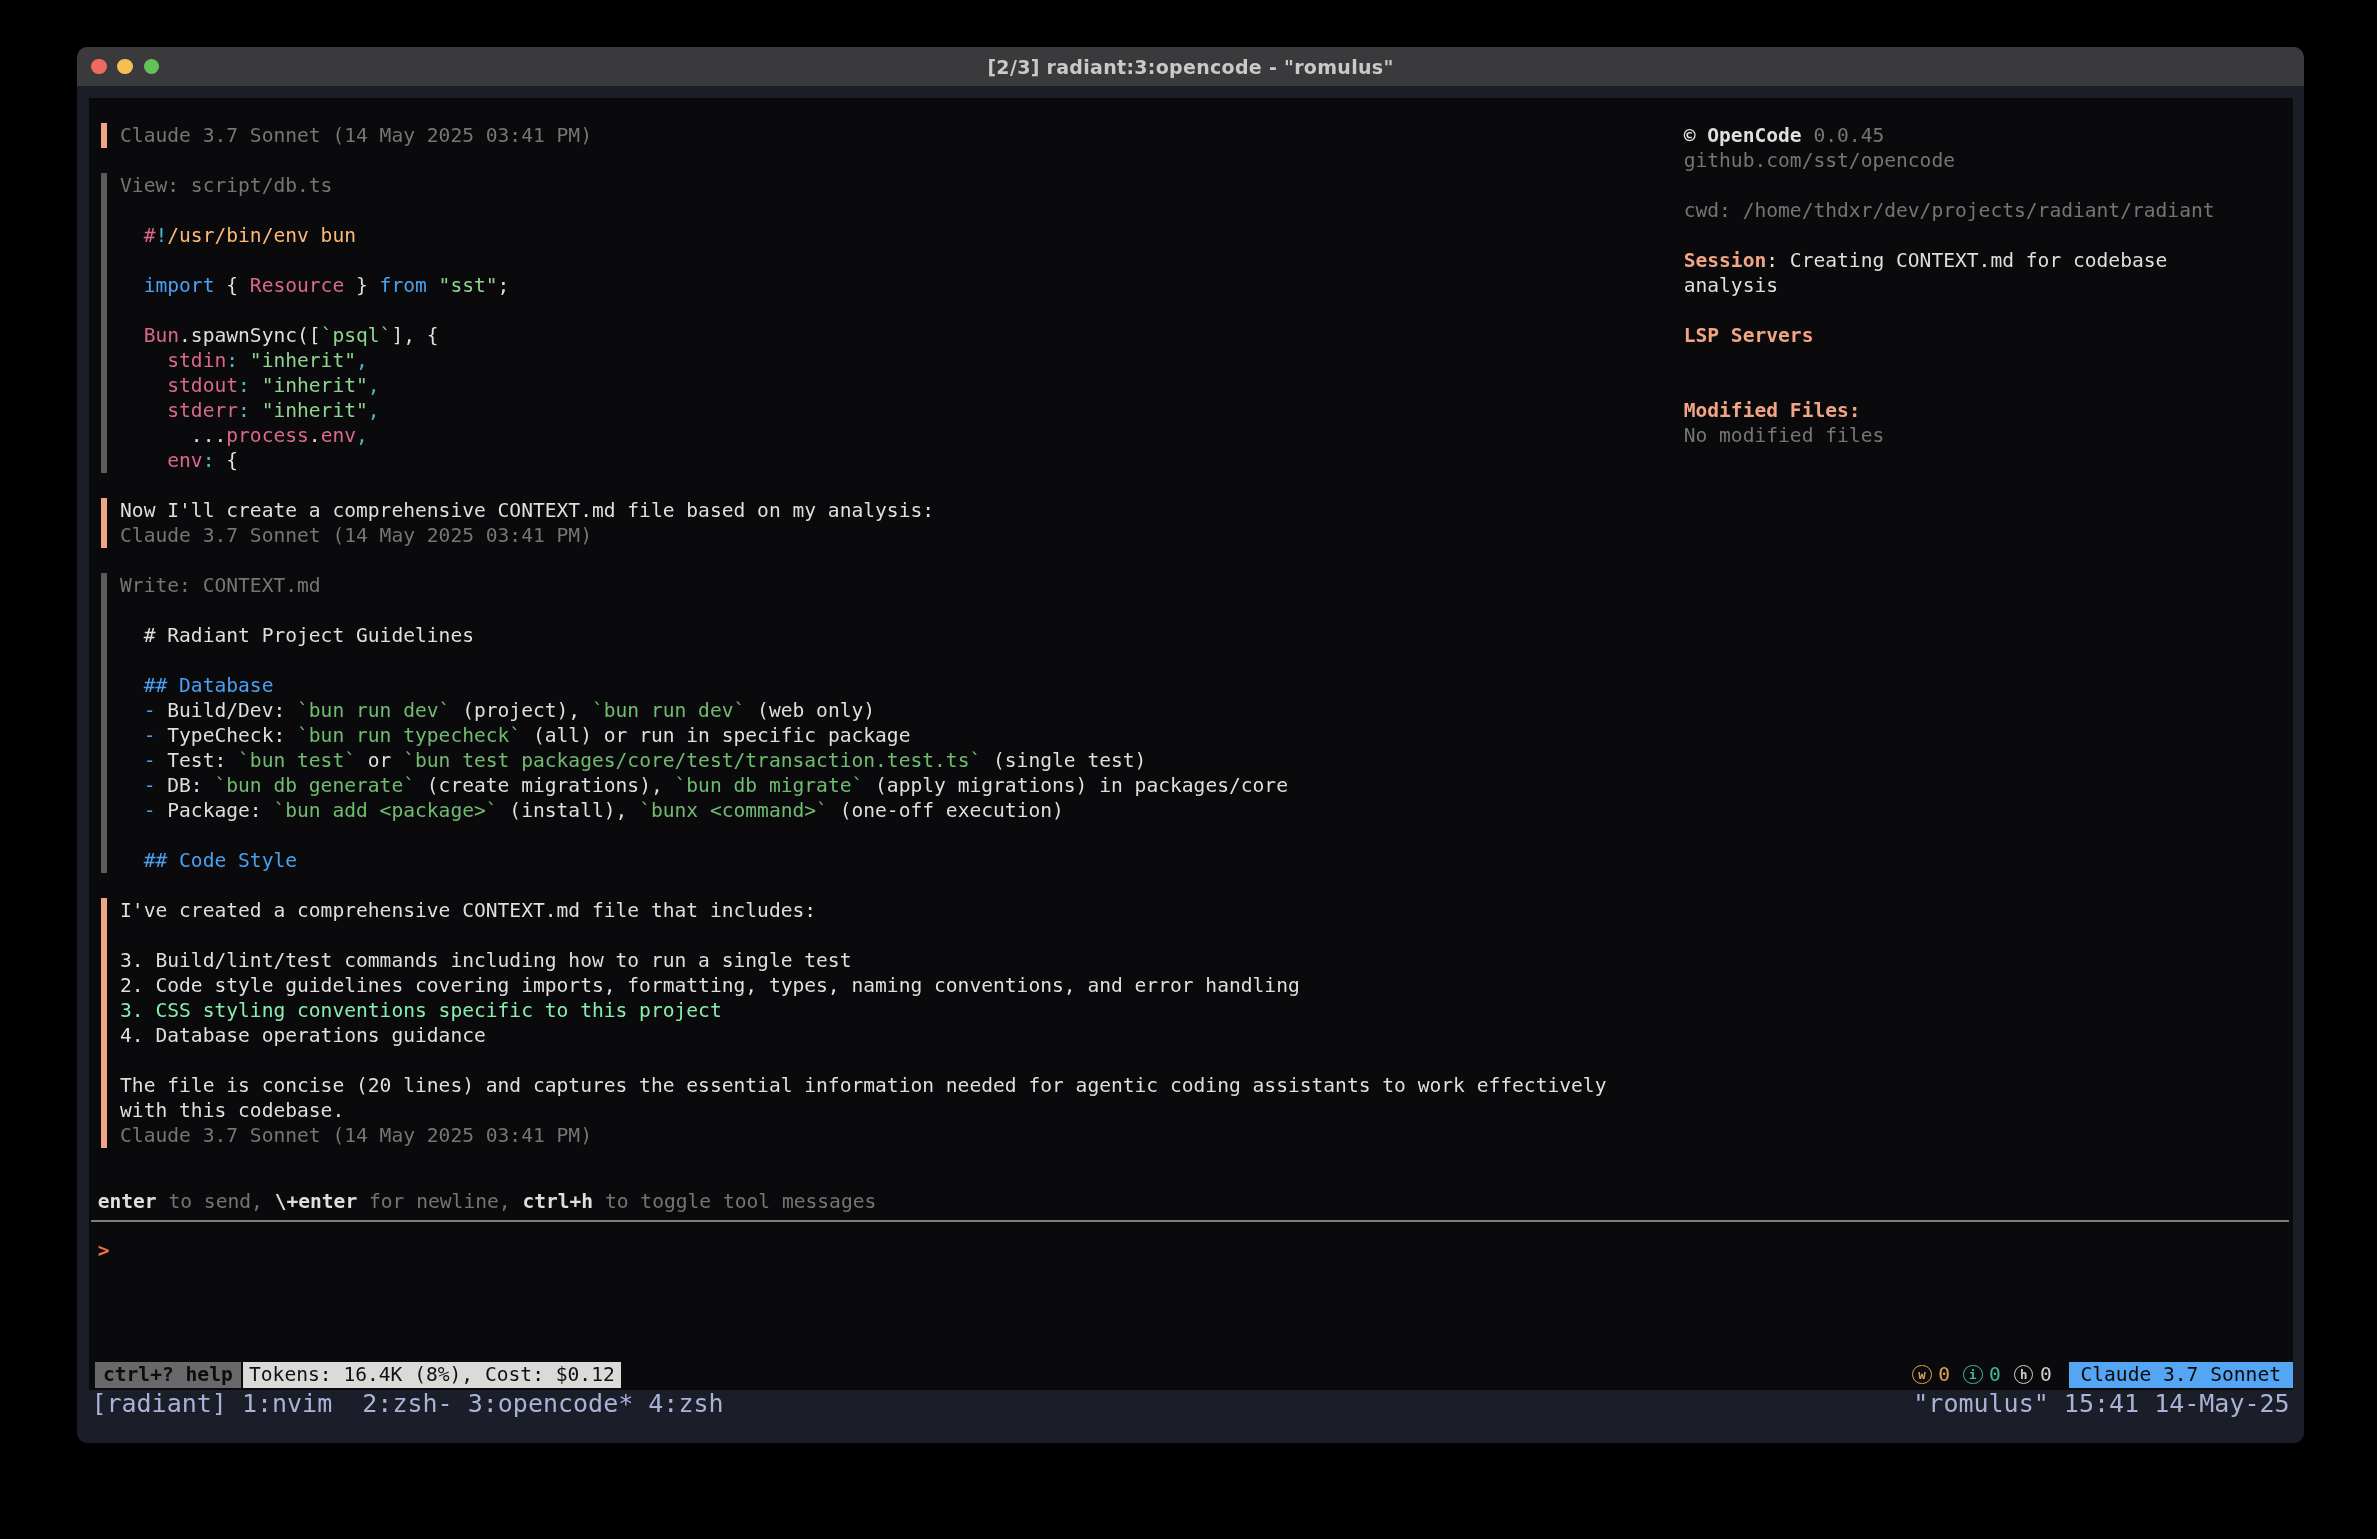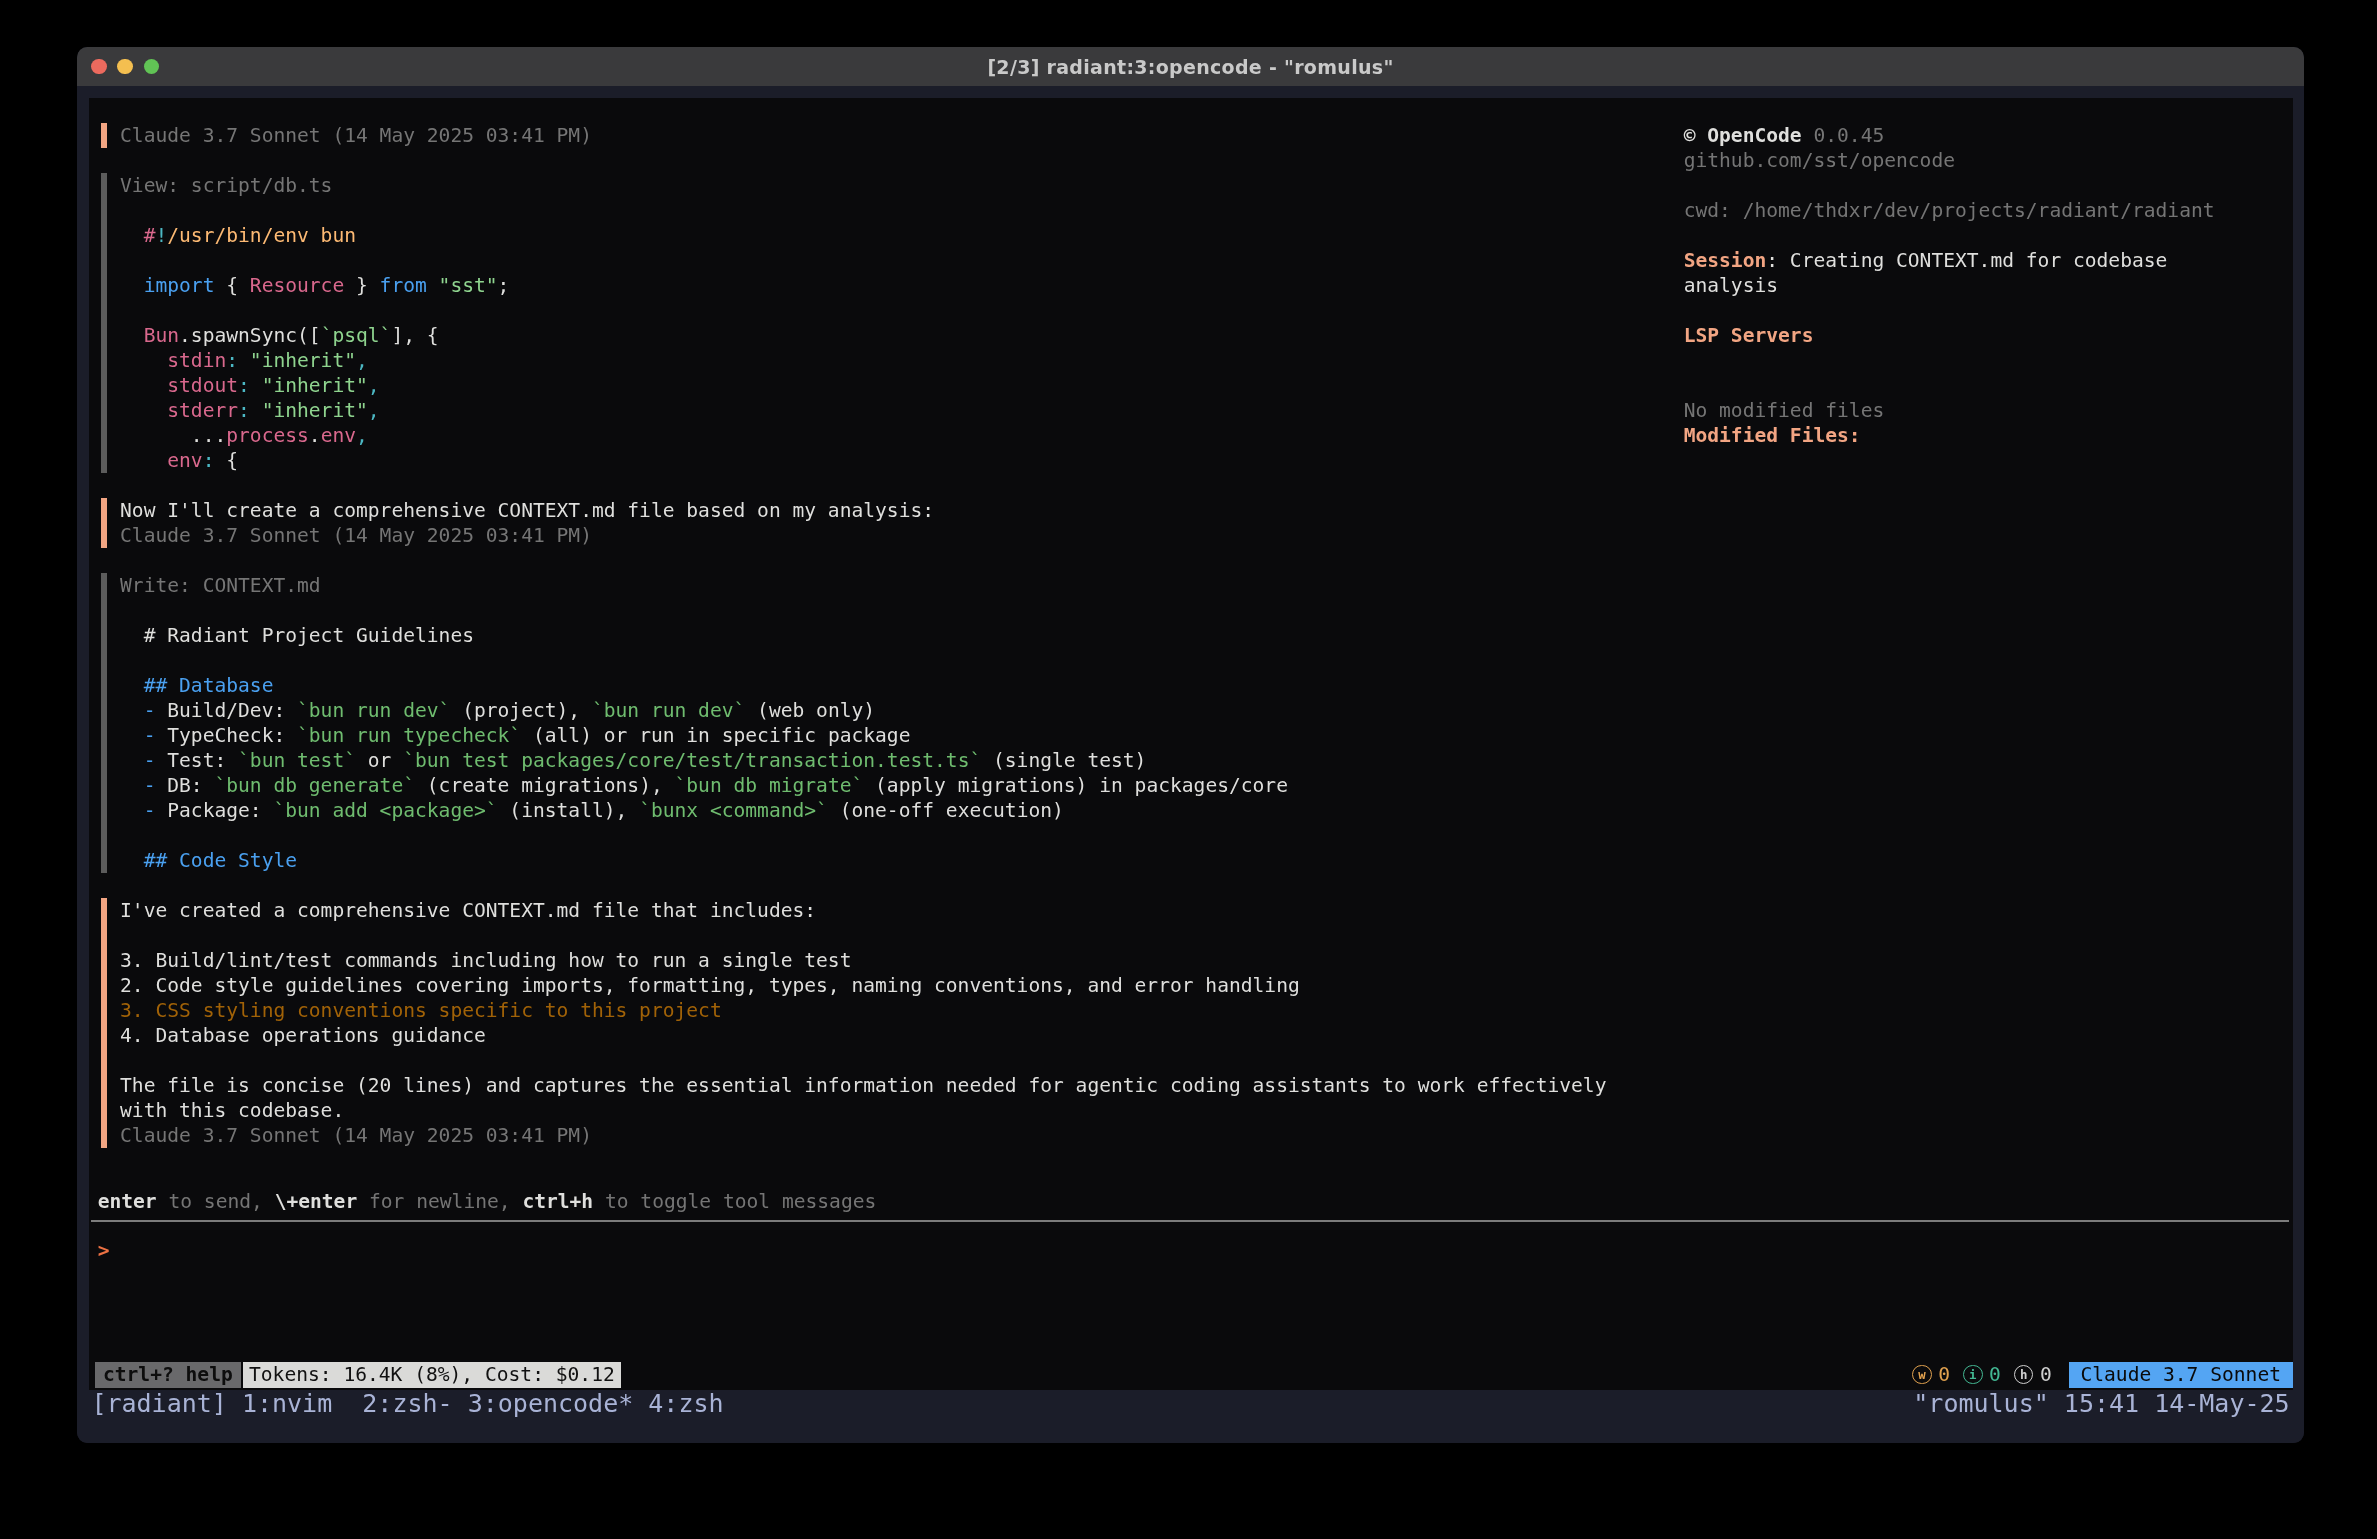--- a/index.html
+++ b/index.html
@@ -119,43 +119,43 @@
               <div class="line"><span style="color: rgb(223, 223, 221);">  </span><span style="color: rgb(74, 160, 240);">-</span><span style="color: rgb(223, 223, 221);"> DB: </span><span style="color: rgb(111, 188, 111);">`bun db generate`</span><span style="color: rgb(223, 223, 221);"> (create migrations), </span><span style="color: rgb(111, 188, 111);">`bun db migrate`</span><span style="color: rgb(223, 223, 221);"> (apply migrations) in packages/core</span></div>
               <div class="line"><span style="color: rgb(223, 223, 221);">  </span><span style="color: rgb(74, 160, 240);">-</span><span style="color: rgb(223, 223, 221);"> Package: </span><span style="color: rgb(111, 188, 111);">`bun add &lt;package&gt;`</span><span style="color: rgb(223, 223, 221);"> (install), </span><span style="color: rgb(111, 188, 111);">`bunx &lt;command&gt;`</span><span style="color: rgb(223, 223, 221);"> (one-off execution)</span></div>
               <div class="line"></div>
               <div class="line"><span style="color: rgb(223, 223, 221);">  </span><span style="color: rgb(74, 160, 240);">## Code Style</span></div>
             </div>
           <div class="block" style="border-left-color: rgb(242, 165, 131);">
               <div class="line"><span style="color: rgb(223, 223, 221);">I've created a comprehensive CONTEXT.md file that includes:</span></div>
               <div class="line"></div>
               <div class="line"><span style="color: rgb(223, 223, 221);">3. Build/lint/test commands including how to run a single test</span></div>
               <div class="line"><span style="color: rgb(223, 223, 221);">2. Code style guidelines covering imports, formatting, types, naming conventions, and error handling</span></div>
-              <div class="line"><span style="color: #a16207;">3. CSS styling conventions specific to this project</span></div>
+              <div class="line"><span style="color: #86efac;">3. CSS styling conventions specific to this project</span></div>
               <div class="line"><span style="color: rgb(223, 223, 221);">4. Database operations guidance</span></div>
               <div class="line"></div>
               <div class="line"><span style="color: rgb(223, 223, 221);">The file is concise (20 lines) and captures the essential information needed for agentic coding assistants to work effectively</span></div>
               <div class="line"><span style="color: rgb(223, 223, 221);">with this codebase.</span></div>
               <div class="line"><span style="color: rgb(117, 117, 117);">Claude 3.7 Sonnet (14 May 2025 03:41 PM)</span></div>
             </div>
         </div>
 
         <div class="sidebar">
             <div class="line"><span style="color: rgb(223, 223, 221); font-weight: bold;">© OpenCode</span><span style="color: rgb(117, 117, 117);"> 0.0.45</span></div>
             <div class="line"><span style="color: rgb(117, 117, 117);">github.com/sst/opencode</span></div>
             <div class="line"></div>
             <div class="line"><span style="color: rgb(117, 117, 117);">cwd: /home/thdxr/dev/projects/radiant/radiant</span></div>
             <div class="line"></div>
             <div class="line"><span style="color: rgb(242, 165, 131); font-weight: bold;">Session</span><span style="color: rgb(223, 223, 221);">: Creating CONTEXT.md for codebase</span></div>
             <div class="line"><span style="color: rgb(223, 223, 221);">analysis</span></div>
             <div class="line"></div>
             <div class="line"><span style="color: rgb(242, 165, 131); font-weight: bold;">LSP Servers</span></div>
             <div class="line"></div>
             <div class="line"></div>
+            <div class="line"><span style="color: rgb(242, 165, 131); font-weight: bold;">Modified Files:</span></div>
             <div class="line"><span style="color: rgb(117, 117, 117);">No modified files</span></div>
-            <div class="line"><span style="color: rgb(242, 165, 131); font-weight: bold;">Modified Files:</span></div>
           </div>
 
         <div class="hint">
             <div class="line"><span style="color: rgb(223, 223, 221); font-weight: bold;">enter</span><span style="color: rgb(117, 117, 117);"> to send, </span><span style="color: rgb(223, 223, 221); font-weight: bold;">\+enter</span><span style="color: rgb(117, 117, 117);"> for newline, </span><span style="color: rgb(223, 223, 221); font-weight: bold;">ctrl+h</span><span style="color: rgb(117, 117, 117);"> to toggle tool messages</span></div>
           </div>
 
         <div class="divider" style="background: rgb(124, 124, 124);"></div>
 
         <div class="prompt-row">
           <span class="prompt-char" style="color: rgb(237, 113, 67);">&gt;</span>

